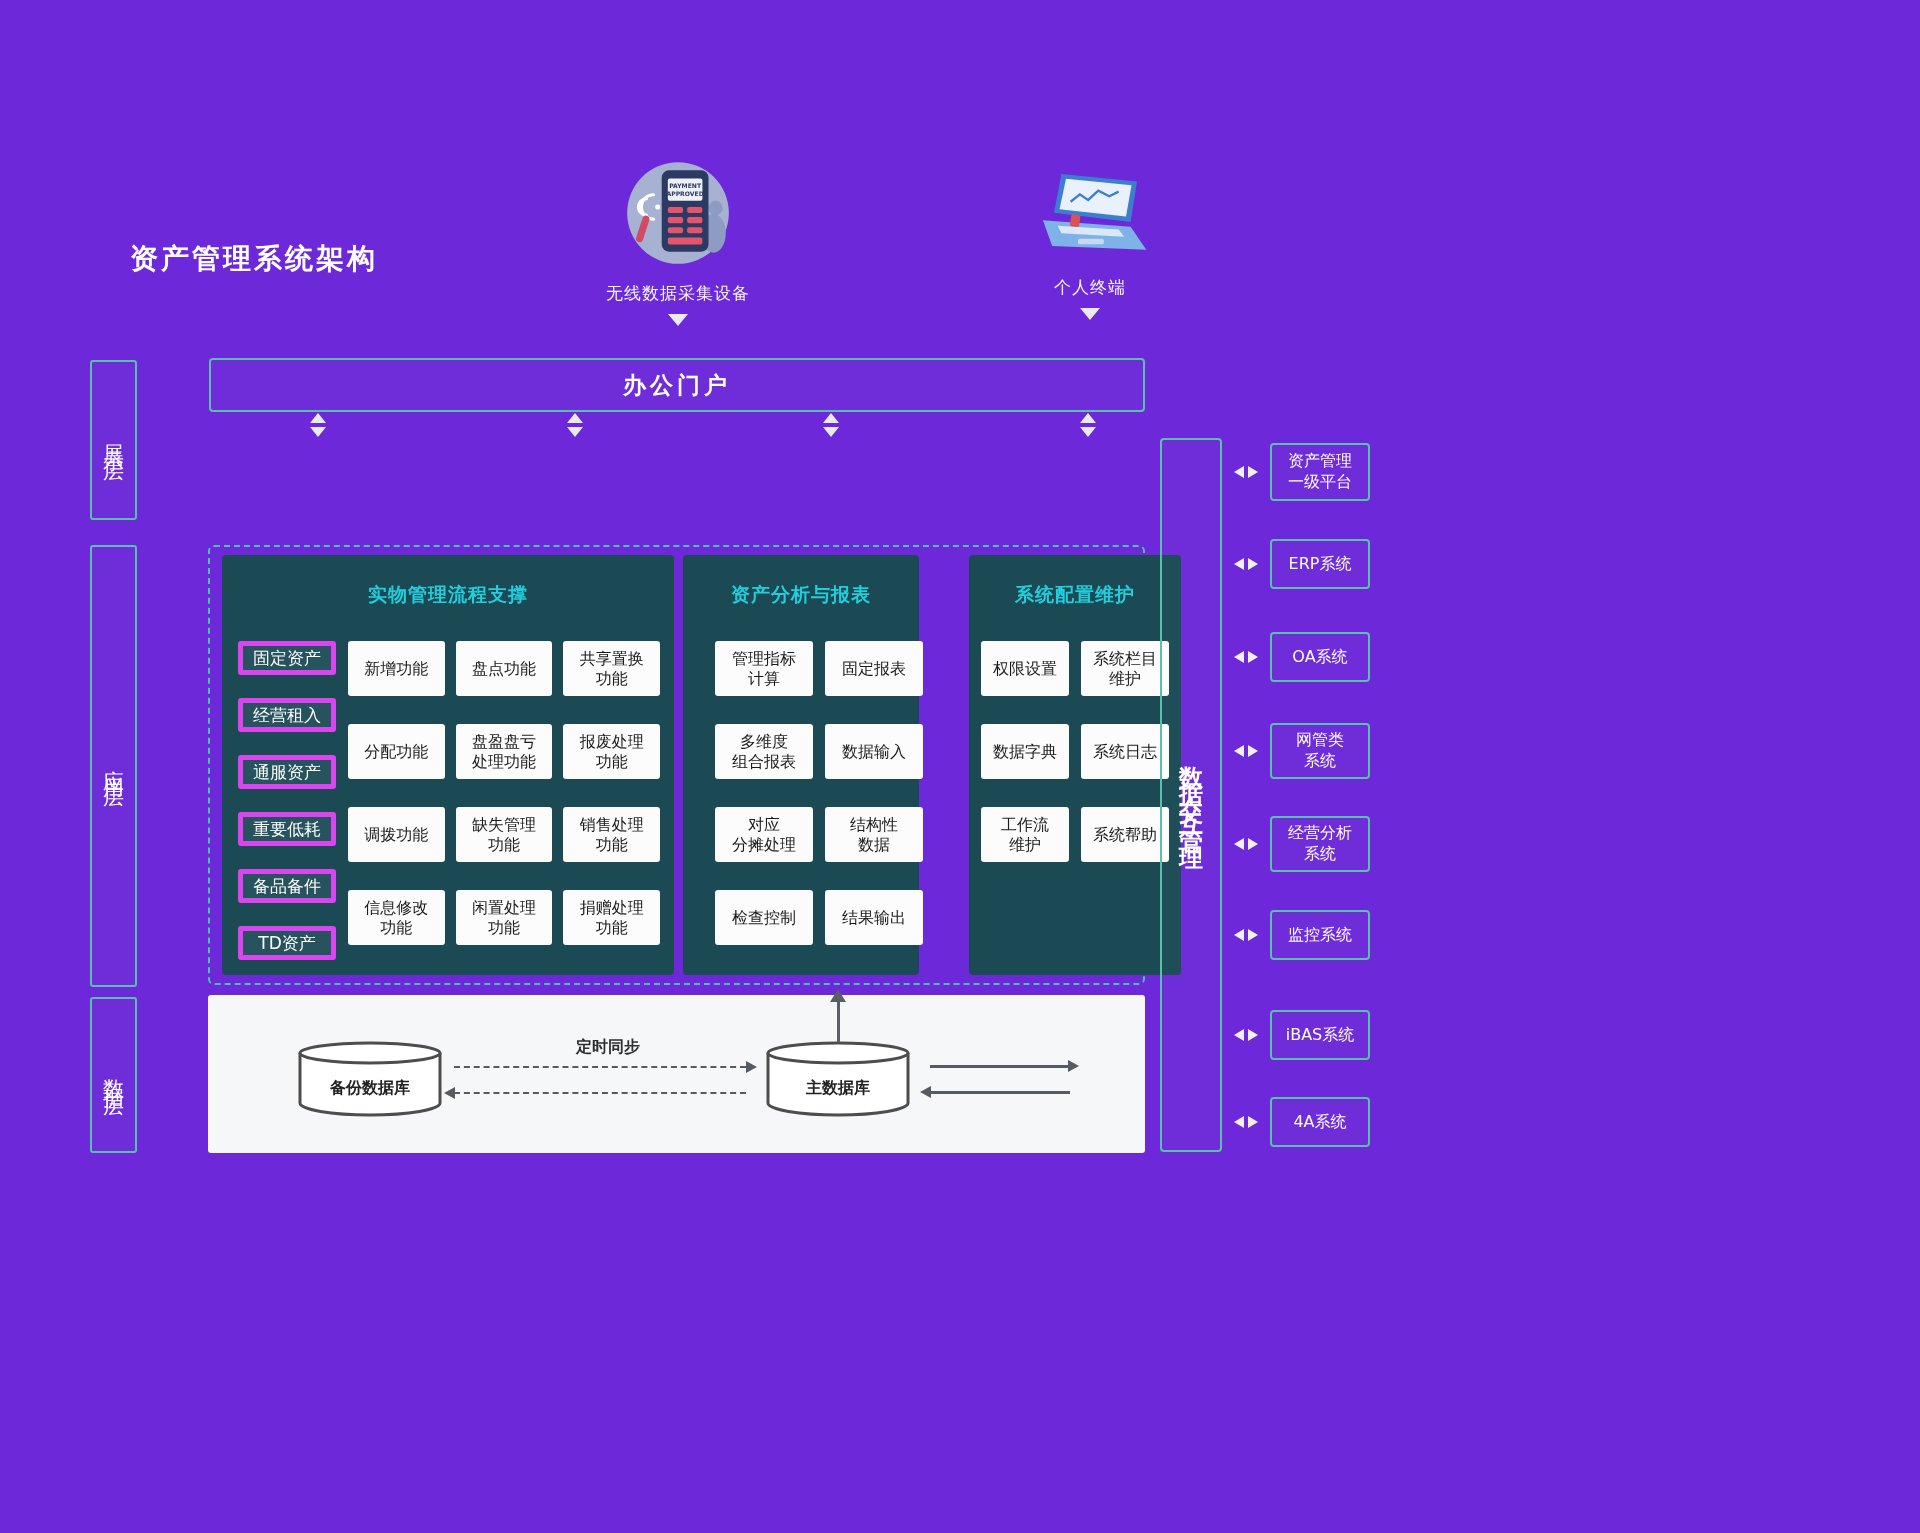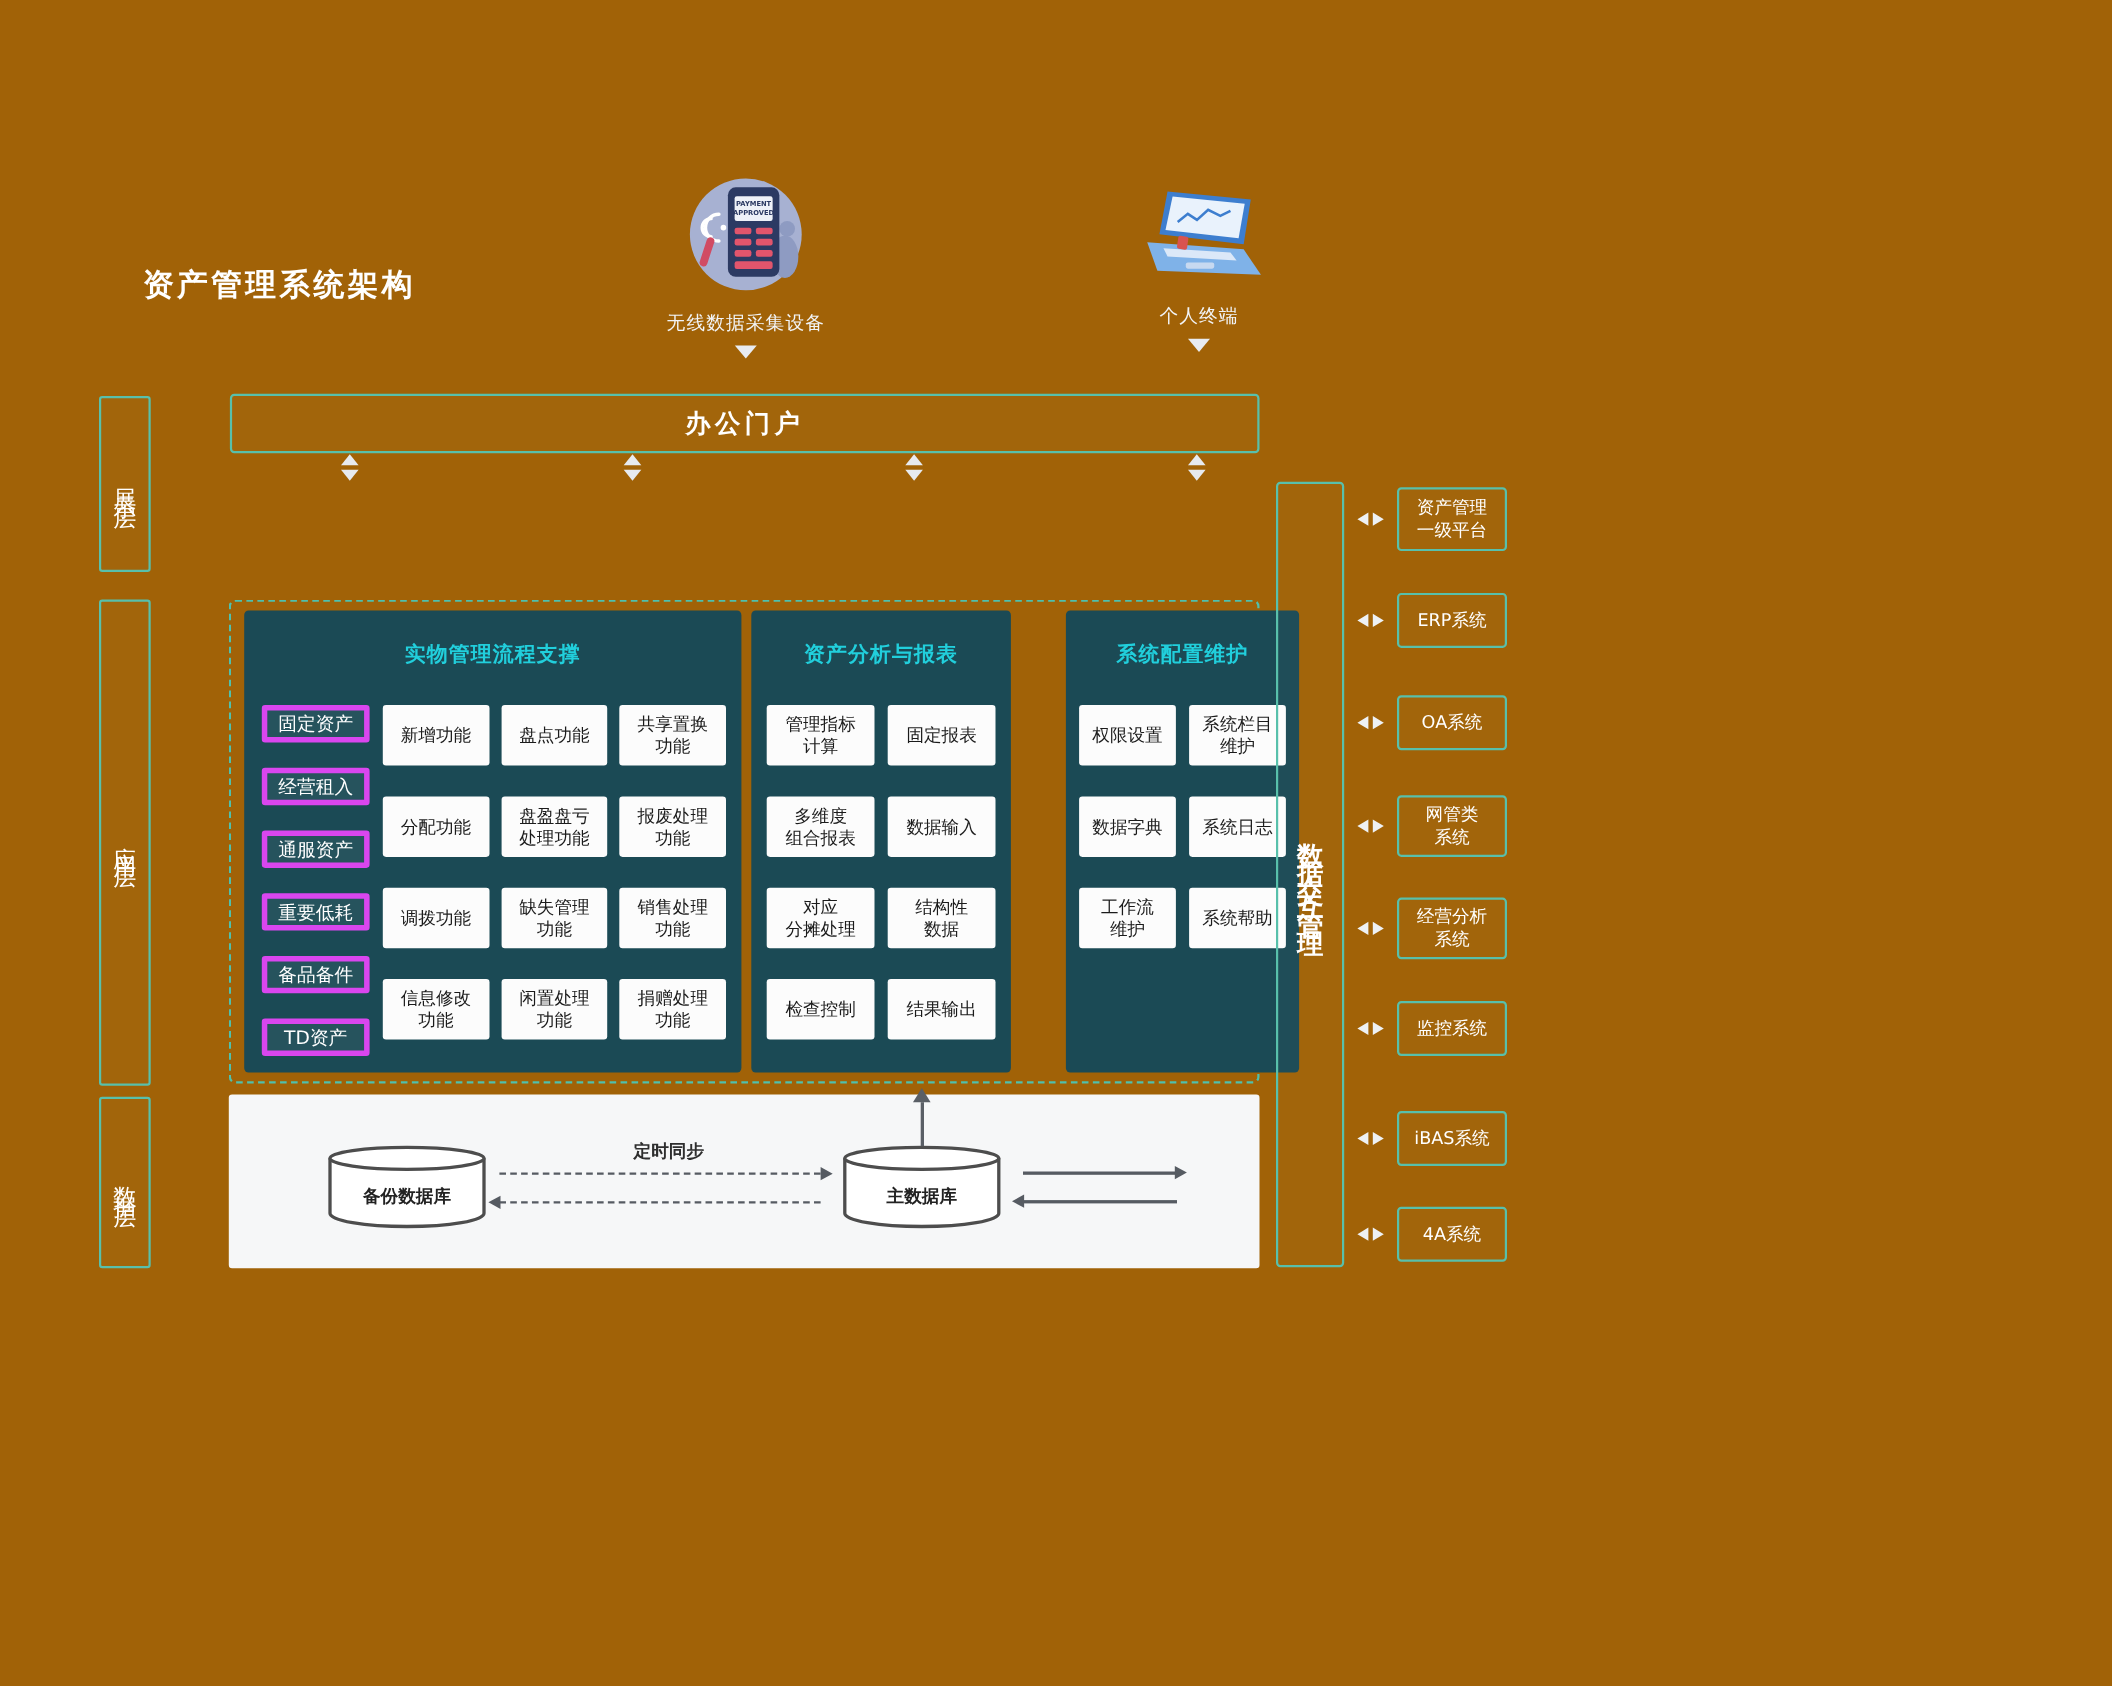--- a/index.html
+++ b/index.html
@@ -1,19 +1,19 @@
 <!DOCTYPE html>
 <html><head>
 <meta charset="utf-8">
 <style>
   * { margin:0; padding:0; box-sizing:border-box; }
   html,body { background:#161d28; }
   .stage {
     position:relative; width:1920px; height:1533px;
-    background:#a16207; overflow:hidden;
+    background:#6d28d9; overflow:hidden;
     font-family:"DejaVu Sans","Liberation Sans",sans-serif;
     color:#fff;
   }
   .page-title {
     position:absolute; left:130px; top:240px;
     font-size:28px; font-weight:bold; letter-spacing:3px; color:#ffffff;
   }
 
   
   .device { position:absolute; text-align:center; }
@@ -92,21 +92,21 @@
   .cat-col { position:absolute; left:16px; top:86px; width:98px; }
   .cat {
     height:34px; margin-bottom:23px;
     border:5px solid #d946ef; border-radius:3px;
     background:rgba(255,255,255,0.05);
     display:flex; align-items:center; justify-content:center;
     font-size:17px; color:#fff;
   }
   .fn-grid { position:absolute; top:86px; display:grid; column-gap:11px; row-gap:28px; }
   #grid-1 { left:126px; width:312px; grid-template-columns:repeat(3,1fr); }
-  #grid-2 { left:14px;  width:208px; grid-template-columns:repeat(2,1fr); column-gap:12px; }
+  #grid-2 { left:32px;  width:208px; grid-template-columns:repeat(2,1fr); column-gap:12px; }
   #grid-3 { left:12px;  width:188px; grid-template-columns:repeat(2,1fr); column-gap:12px; }
   .fn {
     height:55px; background:#fcfcfc; border-radius:3px;
     display:flex; align-items:center; justify-content:center;
     text-align:center; white-space:pre-line; line-height:1.25;
     font-size:16px; color:#1b1b1b;
   }
 
   
   #data-box {

